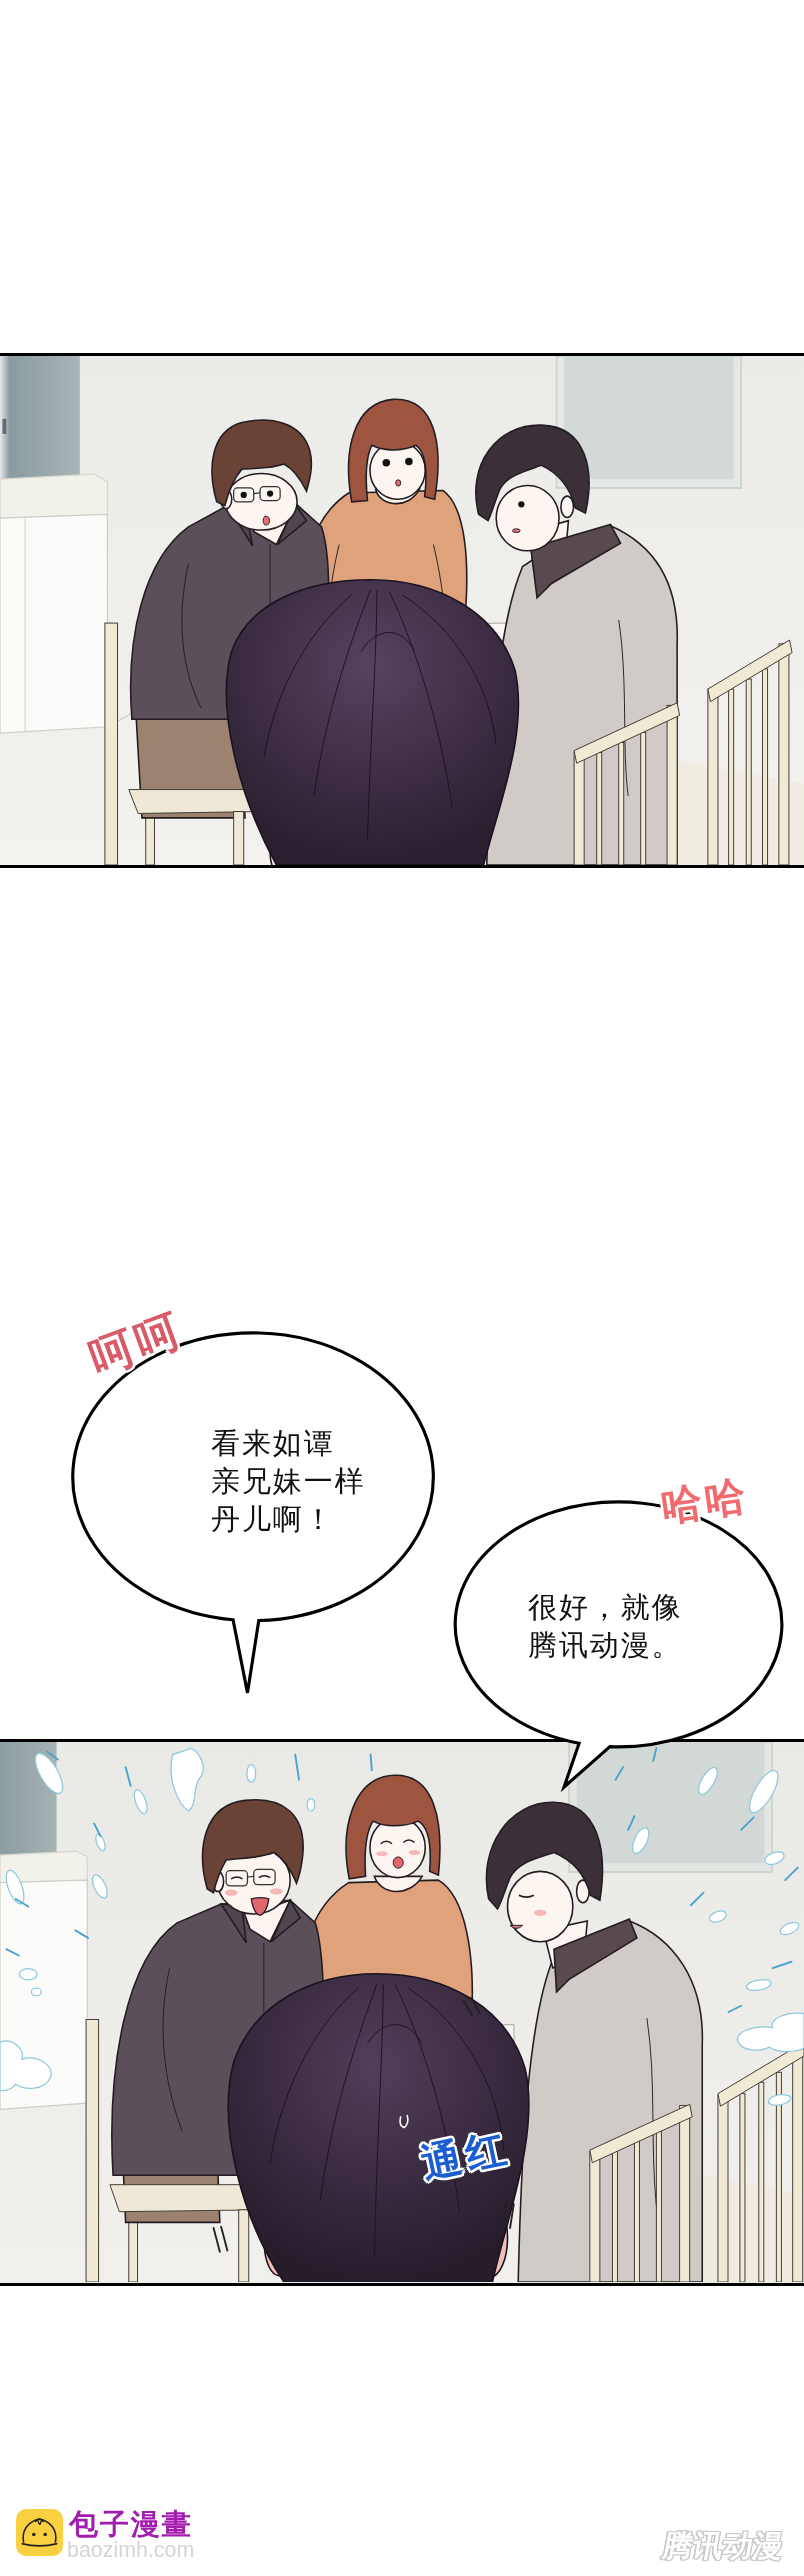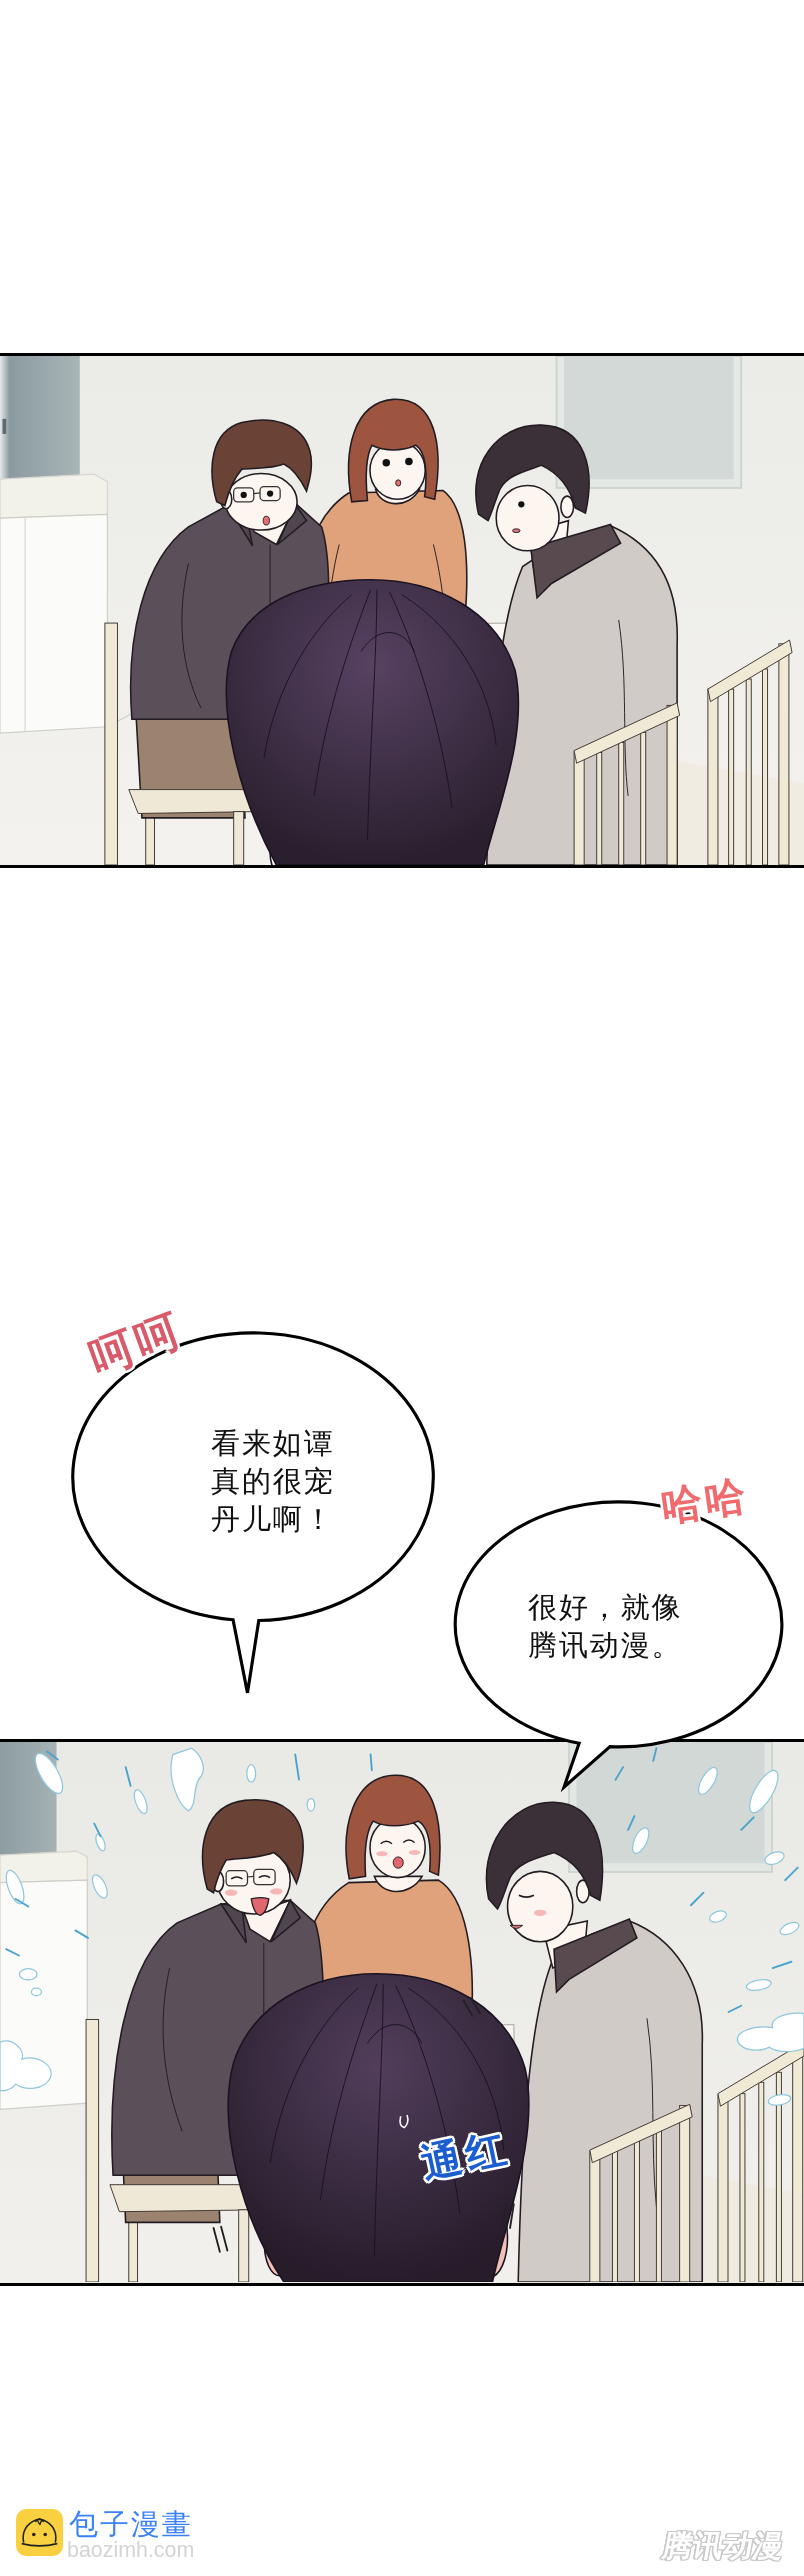--- a/index.html
+++ b/index.html
@@ -34,21 +34,21 @@
     line-height:1; transform-origin:50% 50%;
     text-shadow:
       2.5px 0 0 #fff, -2.5px 0 0 #fff, 0 2.5px 0 #fff, 0 -2.5px 0 #fff,
       1.9px 1.9px 0 #fff, -1.9px -1.9px 0 #fff, 1.9px -1.9px 0 #fff, -1.9px 1.9px 0 #fff;
   }
   #sfx-hehe { left:89px; top:1322px; font-size:44px; letter-spacing:3.8px; color:#d95a68; transform:rotate(-20deg); }
   #sfx-haha { left:661px; top:1481px; font-size:41px; letter-spacing:2.5px; color:#f06a6e; transform:rotate(-8deg); }
   #sfx-tonghong { left:421px; top:2135px; font-size:40px; letter-spacing:5px; color:#1b5ed2; transform:rotate(-12deg); }
 
   .wm-logo { position:absolute; left:16.3px; top:2509px; width:47px; height:47px; z-index:1; }
-  .wm-title { position:absolute; left:69px; top:2507px; font-size:29px; line-height:35px; letter-spacing:1.9px; color:#3b82f6; white-space:nowrap; }
+  .wm-title { position:absolute; left:69px; top:2507px; font-size:29px; line-height:35px; letter-spacing:1.9px; color:#a21caf; white-space:nowrap;font-weight:bold; }
   .wm-url { position:absolute; left:67px; top:2538px; font-family:"Liberation Sans", sans-serif; font-size:21.4px; line-height:24px; color:#d4d4d4; white-space:nowrap; }
   .wm-tencent {
     position:absolute; left:663px; top:2528px; font-size:30px; line-height:35px;
     font-weight:bold; color:#ffffff; white-space:nowrap; transform:skewX(-10deg);
     text-shadow: 1.3px 0 0 #c9c9c9, -1.3px 0 0 #c9c9c9, 0 1.3px 0 #c9c9c9, 0 -1.3px 0 #c9c9c9,
                  1.3px 1.3px 0 #c9c9c9, -1.3px -1.3px 0 #c9c9c9, 1.3px -1.3px 0 #c9c9c9, -1.3px 1.3px 0 #c9c9c9;
   }
 </style>
 </head>
 <body>
@@ -318,21 +318,21 @@
   </svg>
 </div>
 
 <svg class="bubble-layer" viewBox="0 0 1280 4099">
   <path d="M412 2578.9 L394 2694 L371 2577.6 A287 229 0 1 1 412 2578.9 Z" fill="#ffffff" stroke="#000000" stroke-width="5" stroke-linejoin="miter"></path>
   <path d="M971 2779.7 L898 2844 L922 2774.2 A260 195 0 1 1 971 2779.7 Z" fill="#ffffff" stroke="#000000" stroke-width="5" stroke-linejoin="miter"></path>
 </svg>
 
 <div id="bubble-1-text" class="bubble-text">
   <span class="line">看来如谭</span>
-  <span class="line">真的很宠</span>
+  <span class="line">亲兄妹一样</span>
   <span class="line">丹儿啊！</span>
 </div>
 
 <div id="bubble-2-text" class="bubble-text">
   <span class="line">很好，就像</span>
   <span class="line">腾讯动漫。</span>
 </div>
 
 <div id="sfx-hehe" class="sfx">呵呵</div>
 <div id="sfx-haha" class="sfx">哈哈</div>

